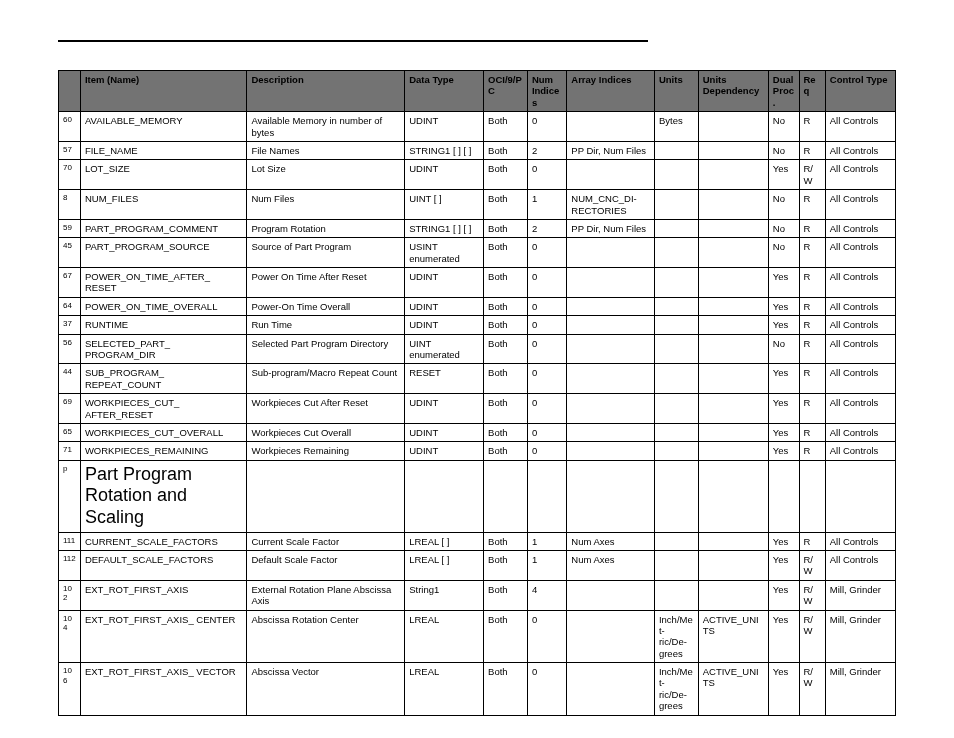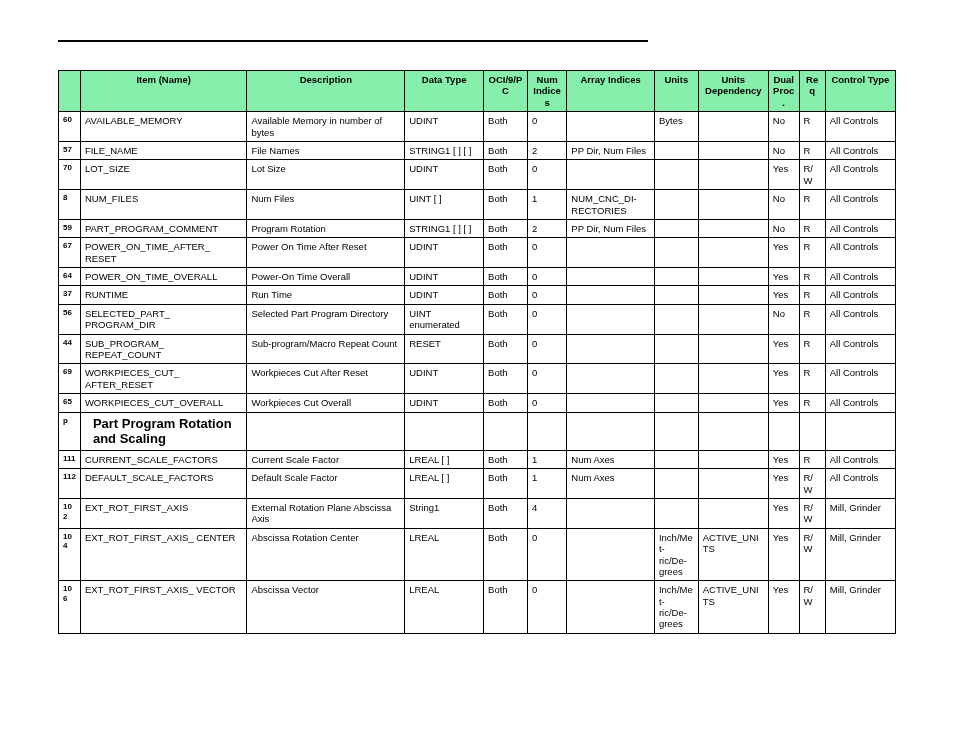--- a/index.html
+++ b/index.html
@@ -24,41 +24,40 @@
     border: 1px solid #000;
     padding: 3px 4px;
     text-align: left;
     vertical-align: top;
     font-size: 9.5px;
     line-height: 1.2;
     overflow-wrap: break-word;
   }
   th {
     font-weight: bold;
-    background: #86efac;
-    text-align: center;
+    background: #737373;
   }
   col.c-num   { width: 2.5%; }
   col.c-item  { width: 19%; }
   col.c-desc  { width: 18%; }
   col.c-dtype { width: 9%; }
   col.c-oci   { width: 5%; }
   col.c-nidx  { width: 4.5%; }
   col.c-arr   { width: 10%; }
   col.c-units { width: 5%; }
   col.c-udep  { width: 8%; }
   col.c-dual  { width: 3.5%; }
   col.c-req   { width: 3%; }
   col.c-ctl   { width: 8%; }
 
-  td.num-cell { font-size: 8px; font-weight: bold; }
+  td.num-cell { font-size: 8px; }
   .section-heading {
-    font-weight: bold;
-    font-size: 13px;
-    padding: 3px 12px;
+    font-weight: normal;
+    font-size: 18px;
+    padding: 3px 4px;
   }
 </style>
 </head>
 <body>
 
 <div class="top-rule"></div>
 
 <table>
   <colgroup>
     <col class="c-num">
@@ -155,20 +154,34 @@
         <td>Both</td>
         <td>2</td>
         <td>PP Dir, Num Files</td>
         <td></td>
         <td></td>
         <td>No</td>
         <td>R</td>
         <td>All Controls</td>
       </tr>
       <tr>
+        <td class="num-cell">45</td>
+        <td>PART_PROGRAM_SOURCE</td>
+        <td>Source of Part Program</td>
+        <td>USINT   enumerated</td>
+        <td>Both</td>
+        <td>0</td>
+        <td></td>
+        <td></td>
+        <td></td>
+        <td>No</td>
+        <td>R</td>
+        <td>All Controls</td>
+      </tr>
+      <tr>
         <td class="num-cell">67</td>
         <td>POWER_ON_TIME_AFTER_ RESET</td>
         <td>Power On Time After Reset</td>
         <td>UDINT</td>
         <td>Both</td>
         <td>0</td>
         <td></td>
         <td></td>
         <td></td>
         <td>Yes</td>
@@ -242,20 +255,34 @@
         <td></td>
         <td></td>
         <td>Yes</td>
         <td>R</td>
         <td>All Controls</td>
       </tr>
       <tr>
         <td class="num-cell">65</td>
         <td>WORKPIECES_CUT_OVERALL</td>
         <td>Workpieces Cut Overall</td>
+        <td>UDINT</td>
+        <td>Both</td>
+        <td>0</td>
+        <td></td>
+        <td></td>
+        <td></td>
+        <td>Yes</td>
+        <td>R</td>
+        <td>All Controls</td>
+      </tr>
+      <tr>
+        <td class="num-cell">71</td>
+        <td>WORKPIECES_REMAINING</td>
+        <td>Workpieces Remaining</td>
         <td>UDINT</td>
         <td>Both</td>
         <td>0</td>
         <td></td>
         <td></td>
         <td></td>
         <td>Yes</td>
         <td>R</td>
         <td>All Controls</td>
       </tr>

